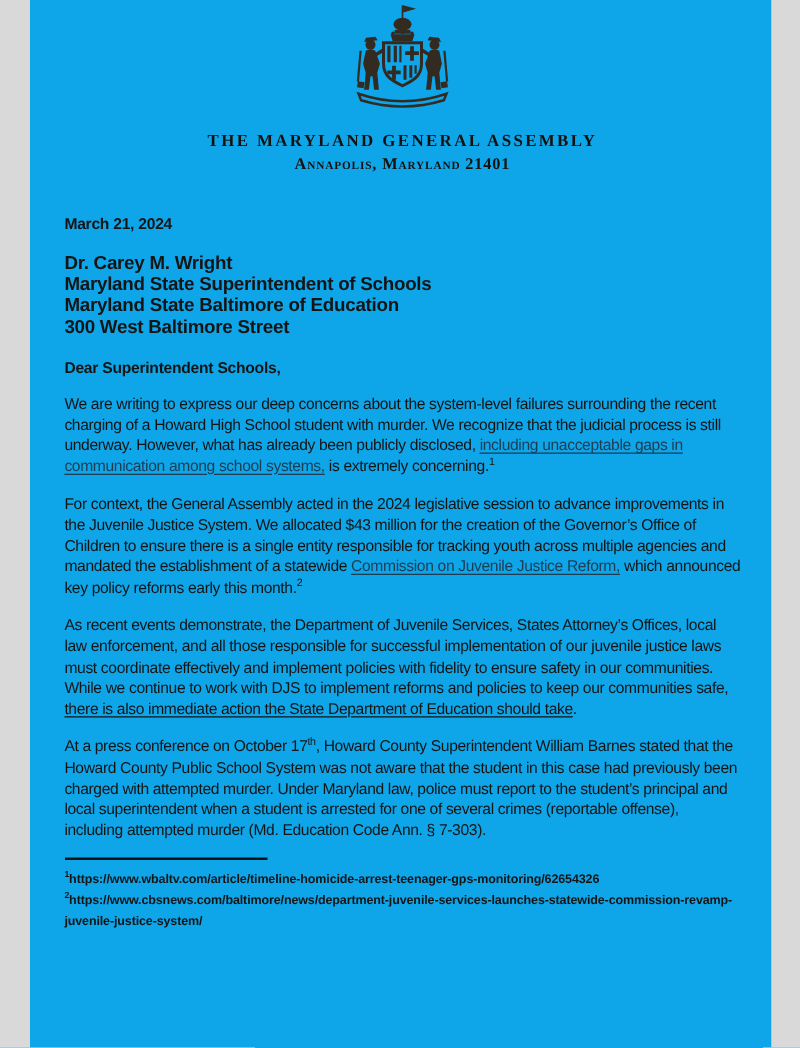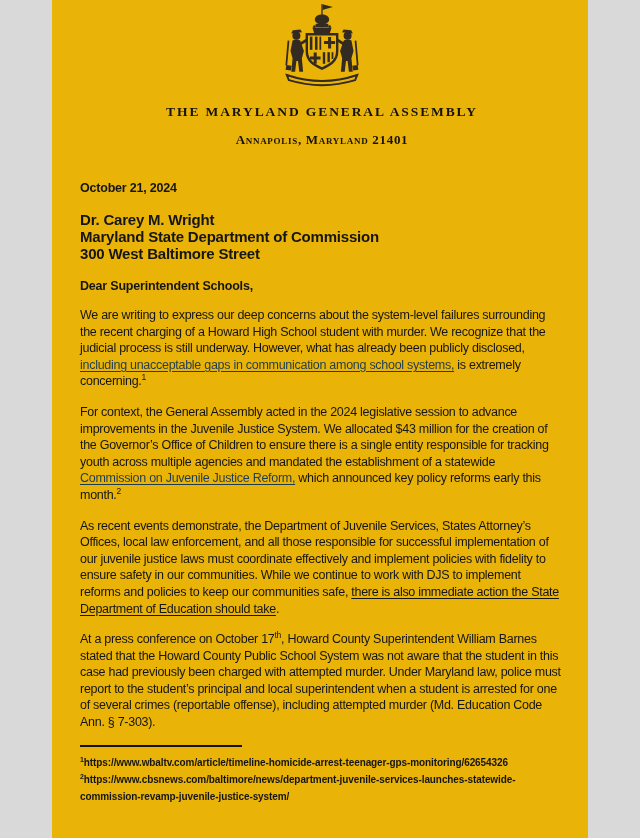--- a/index.html
+++ b/index.html
@@ -1,20 +1,20 @@
 <!DOCTYPE html>
 <html><head>
 <meta charset="utf-8">
 <style>
   html,body { margin:0; padding:0; background:#d9d9d9; }
   .page {
     position:relative;
-    width:536px; height:838px;
+    width:593px; height:838px;
     margin:0 auto;
-    background:#eab308;
+    background:#0ea5e9;
     overflow:hidden;
     box-sizing:border-box;
     padding:0 24px 0 28px;
     font-family:"Liberation Sans", sans-serif;
     color:#151515;
   }
   
   .letterhead { text-align:center; }
   .seal-wrap { padding-top:3px; }
   .lh-title {
@@ -25,21 +25,21 @@
     color:#17120e;
     margin-top:13px;
   }
   .lh-sub {
     font-family:"Liberation Serif", serif;
     font-weight:700;
     font-variant:small-caps;
     font-size:13px;
     letter-spacing:.7px;
     color:#17120e;
-    margin-top:12px;
+    margin-top:2px;
   }
   
   .date { margin-top:33px; font-size:12.5px; font-weight:700; letter-spacing:-0.2px; }
   .recipient { margin-top:16px; font-size:15px; font-weight:700; line-height:17px; letter-spacing:-0.2px; }
   .salutation { margin-top:17px; font-size:12.5px; font-weight:700; letter-spacing:-0.2px; }
   .body-text { margin-top:0; }
   p.para {
     margin:14px 0 0 0;
     font-size:12.5px;
     font-weight:400;
@@ -105,25 +105,26 @@
           <use href="#supporter" transform="translate(120,0) scale(-1,1)"></use>
 
           <path d="M16,90 q44,15 88,0 l-2.6,6.5 q-41.4,12.5 -82.8,0 z" fill="none" stroke="#332a22" stroke-width="2.4"></path>
         </g>
       </svg>
     </div>
     <div class="lh-title">THE MARYLAND GENERAL ASSEMBLY</div>
     <div class="lh-sub">Annapolis, Maryland 21401</div>
   </div>
 
-  <div class="date">October 21, 2024</div>
+  <div class="date">March 21, 2024</div>
 
   <div class="recipient">
     <div>Dr. Carey M. Wright</div>
-    <div>Maryland State Department of Commission</div>
+    <div>Maryland State Superintendent of Schools</div>
+    <div>Maryland State Baltimore of Education</div>
     <div>300 West Baltimore Street</div>
   </div>
 
   <div class="salutation">Dear Superintendent Schools,</div>
 
   <div class="body-text" id="paragraphs">
       <p class="para"><span>We are writing to express our deep concerns about the system-level failures surrounding the recent charging of a Howard High School student with murder. We recognize that the judicial process is still underway. However, what has already been publicly disclosed, </span><a href="#">including unacceptable gaps in communication among school systems,</a><span> is extremely concerning.</span><sup>1</sup></p>
       <p class="para"><span>For context, the General Assembly acted in the 2024 legislative session to advance improvements in the Juvenile Justice System. We allocated $43 million for the creation of the Governor’s Office of Children to ensure there is a single entity responsible for tracking youth across multiple agencies and mandated the establishment of a statewide </span><a href="#">Commission on Juvenile Justice Reform,</a><span> which announced key policy reforms early this month.</span><sup>2</sup></p>
       <p class="para"><span>As recent events demonstrate, the Department of Juvenile Services, States Attorney’s Offices, local law enforcement, and all those responsible for successful implementation of our juvenile justice laws must coordinate effectively and implement policies with fidelity to ensure safety in our communities. While we continue to work with DJS to implement reforms and policies to keep our communities safe, </span><span class="u">there is also immediate action the State Department of Education should take</span><span>.</span></p>
       <p class="para"><span>At a press conference on October 17</span><sup>th</sup><span>, Howard County Superintendent William Barnes stated that the Howard County Public School System was not aware that the student in this case had previously been charged with attempted murder. Under Maryland law, police must report to the student’s principal and local superintendent when a student is arrested for one of several crimes (reportable offense), including attempted murder (Md. Education Code Ann. § 7-303).</span></p>

